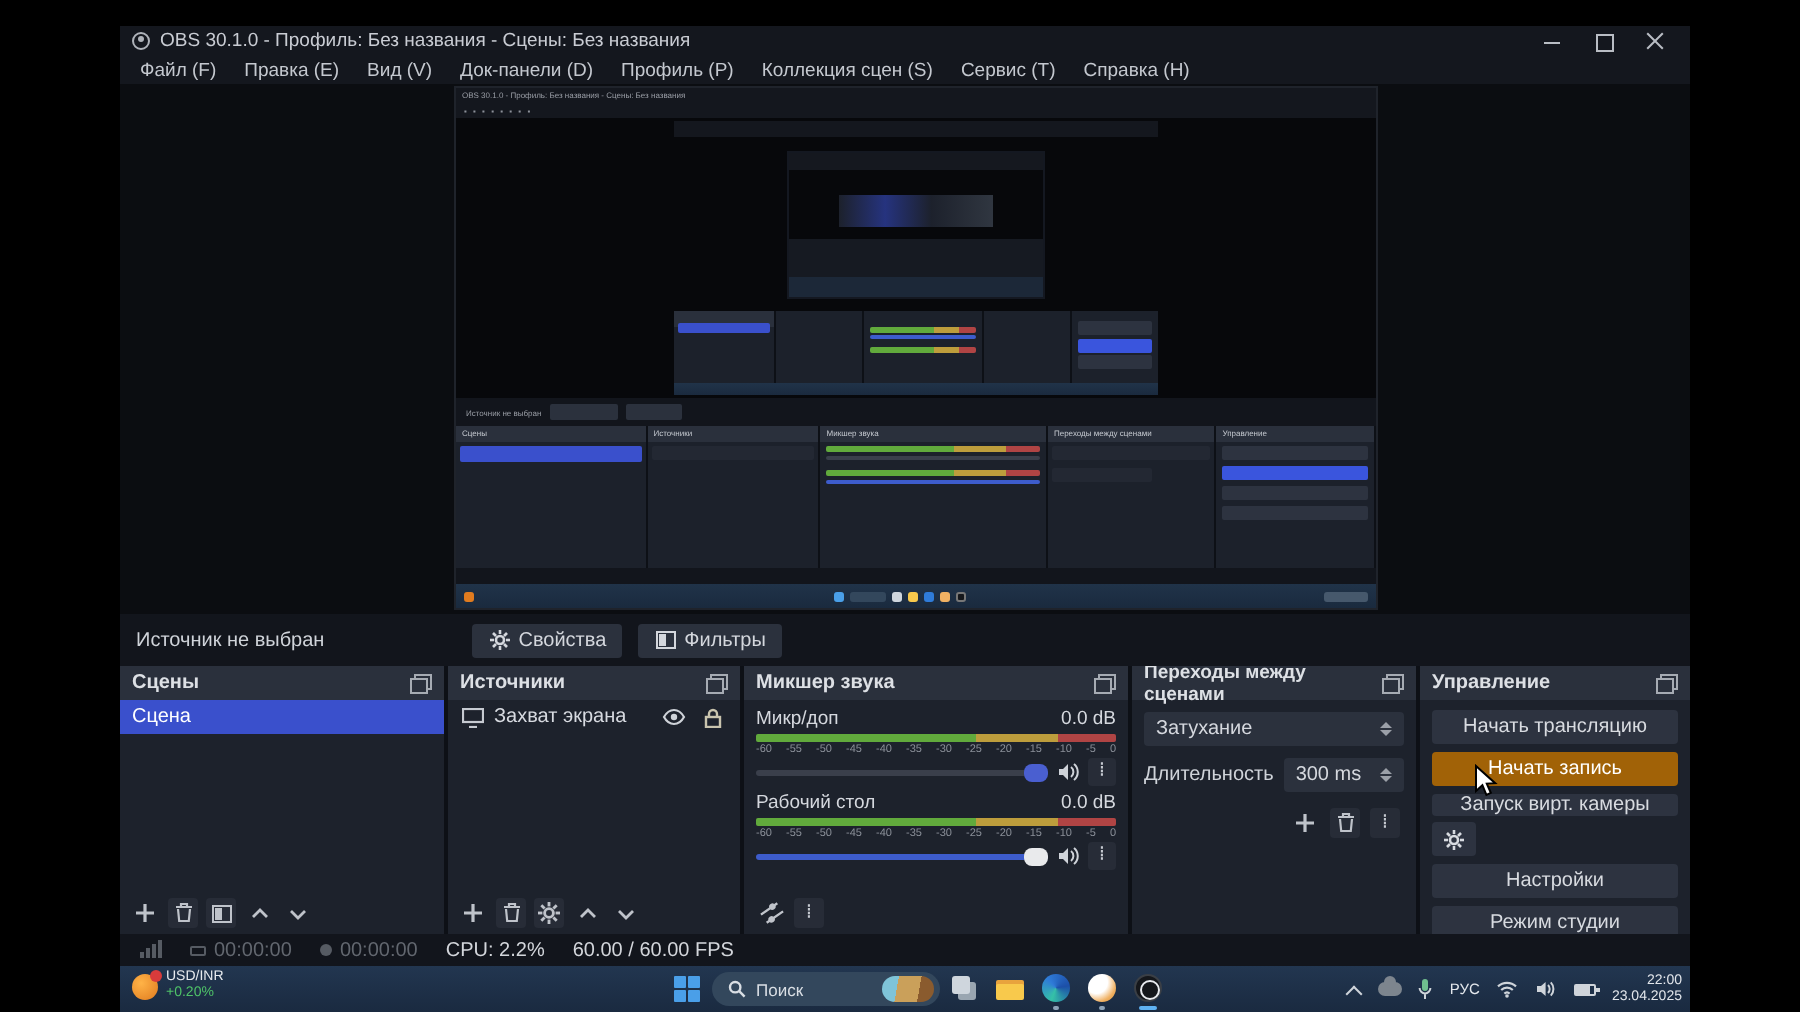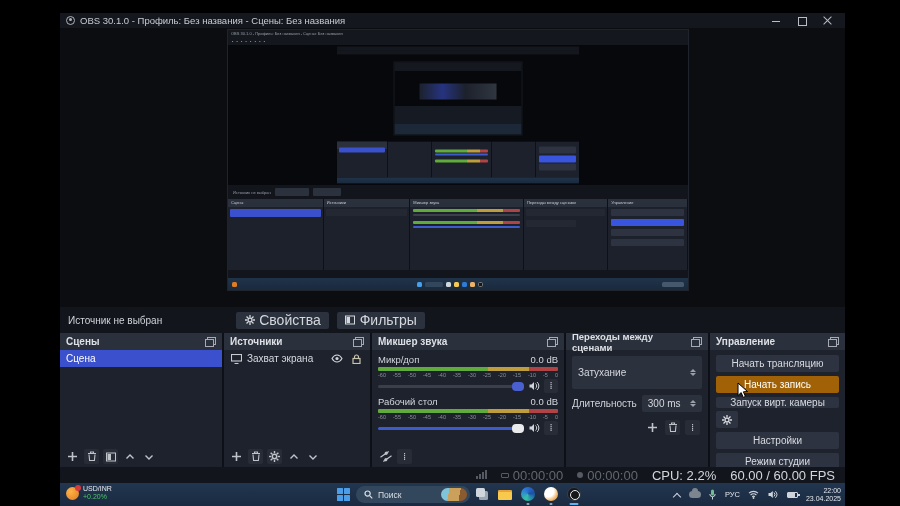--- a/index.html
+++ b/index.html
@@ -67,21 +67,21 @@
     background:linear-gradient(#15181f 0 12%, #07080b 12% 60%, #161a22 60% 86%, #1c2838 86%);
     outline:1px solid #141821; }
   .l3::after { content:""; position:absolute; left:20%; top:30%; width:60%; height:22%;
     background:linear-gradient(90deg,#2b3242,#3a50cc 30%,#2b3242 60%,#4b5564); opacity:.6; }
 
   
   .src-toolbar { height:26px; display:flex; align-items:center; gap:8px; padding:0 8px;
     background:#12151c; font-size:10px; color:#cfd3d9; flex:0 0 auto; }
   .src-status { margin-right:66px; }
   .tb-btn { display:flex; align-items:center; gap:4px; background:#2b313d; border-radius:2px;
-    height:17px; padding:0 8px; font-size:14px; color:#d4d7dd; cursor:default; }
+    height:17px; padding:0 8px; font-size:10px; color:#d4d7dd; cursor:default; }
 
   
   .docks { height:134px; display:flex; gap:2px; flex:0 0 auto; background:#0d1016; }
   .panel { background:#1d222c; display:flex; flex-direction:column; overflow:hidden; }
   .p-scenes { width:162px; } .p-sources { width:146px; } .p-mixer { width:192px; }
   .p-transitions { width:142px; } .p-controls { width:135px; }
   .p-head { height:17px; background:#2a303c; display:flex; align-items:center; padding:0 6px;
     font-size:10px; font-weight:bold; color:#dde0e5; flex:0 0 auto; }
   .p-head .pop { margin-left:auto; }
   .pop { width:11px; height:10px; position:relative; opacity:.8; }
@@ -108,43 +108,43 @@
     margin-top:1px; line-height:6px; }
   .slider-row { display:flex; align-items:center; gap:4px; margin-top:1px; height:14px; }
   .slider { flex:1; height:3px; border-radius:2px; position:relative; background:#3a3f4b; }
   .slider.full { background:#3d5ccc; }
   .handle { position:absolute; top:-3px; width:12px; height:9px; border-radius:4px; }
   .h-blue { right:0; background:#4a5fd0; }
   .h-white { right:0; background:#e9eaec; }
 
   
   .tr-body { padding:6px 6px 0; font-size:10px; }
-  .select { height:33px; background:#2b313d; border-radius:2px; display:flex; align-items:center;
+  .select { height:17px; background:#2b313d; border-radius:2px; display:flex; align-items:center;
     padding:0 6px; color:#d5d8de; }
   .spin { margin-left:auto; display:flex; flex-direction:column; gap:1px; align-items:center; }
   .spin i { width:0; height:0; border-left:3px solid transparent; border-right:3px solid transparent; display:block; }
   .spin .up { border-bottom:3px solid #9ba0a8; } .spin .dn { border-top:3px solid #9ba0a8; }
   .dur-row { display:flex; align-items:center; gap:5px; margin-top:6px; }
   .dur-field { flex:1; height:17px; background:#2b313d; border-radius:2px; display:flex;
     align-items:center; padding:0 6px; color:#d5d8de; }
   .tr-actions { display:flex; justify-content:flex-end; gap:5px; margin-top:8px; padding-right:2px; }
 
   
   .ctl-body { padding:5px 6px; display:flex; flex-direction:column; gap:4px;justify-content:space-between; }
   .ctl-btn { height:17px; background:#2d3340; border-radius:2px; display:flex; align-items:center;
     justify-content:center; font-size:10px; color:#d8dbe0; cursor:default; }
   .ctl-btn.primary { background:#a16207; color:#fff; }
   .ctl-row { display:flex; gap:3px;flex-direction:column; }
   .ctl-row .ctl-btn { flex:1; }
   .gear-btn { width:22px; height:17px; background:#2d3340; border-radius:2px; display:flex;
     align-items:center; justify-content:center; }
 
   
-  .statusbar { height:16px; display:flex; align-items:center; justify-content:flex-end; gap:14px;
-    padding:0 10px; background:#12151c; font-size:13px; color:#62676f; flex:0 0 auto; }
+  .statusbar { height:16px; display:flex; align-items:center; gap:14px;
+    padding:0 10px; background:#12151c; font-size:10px; color:#62676f; flex:0 0 auto; }
   .sb-strong { color:#d3d6db; }
   .sb-item { display:flex; align-items:center; gap:4px; }
   .sig { display:flex; align-items:flex-end; gap:1px; height:8px; }
   .sig i { width:2px; background:#565b63; display:block; }
   .rec-dot { width:6px; height:6px; border-radius:50%; background:#565b63; }
   .stream-glyph { width:8px; height:5px; border:1px solid #565b63; border-radius:1px; }
 
   
   .taskbar { position:absolute; left:0; top:470px; width:785px; height:23px;
     background:linear-gradient(#223650,#1a2a40); display:flex; align-items:center; }
@@ -208,20 +208,30 @@
     <div class="titlebar">
       <span class="obs-logo"></span>
       <span class="title-text">OBS 30.1.0 - Профиль: Без названия - Сцены: Без названия</span>
       <div class="win-controls">
         <span class="wc wc-min"></span>
         <span class="wc wc-max"></span>
         <span class="wc wc-close"></span>
       </div>
     </div>
 
+    <div class="menubar">
+      <span class="menu-item">Файл (F)</span>
+      <span class="menu-item">Правка (E)</span>
+      <span class="menu-item">Вид (V)</span>
+      <span class="menu-item">Док-панели (D)</span>
+      <span class="menu-item">Профиль (P)</span>
+      <span class="menu-item">Коллекция сцен (S)</span>
+      <span class="menu-item">Сервис (T)</span>
+      <span class="menu-item">Справка (H)</span>
+    </div>
 
     <div class="canvas">
       <div class="preview-l1">
         <div class="m-title">OBS 30.1.0 - Профиль: Без названия - Сцены: Без названия</div>
         <div class="m-menu">▪ ▪ ▪ ▪ ▪ ▪ ▪ ▪</div>
         <div class="m-canvas">
           <div class="preview-l2">
             <div class="l2-bar"></div>
               <div class="l2-bar"></div>
             <div class="l2-canvas">

